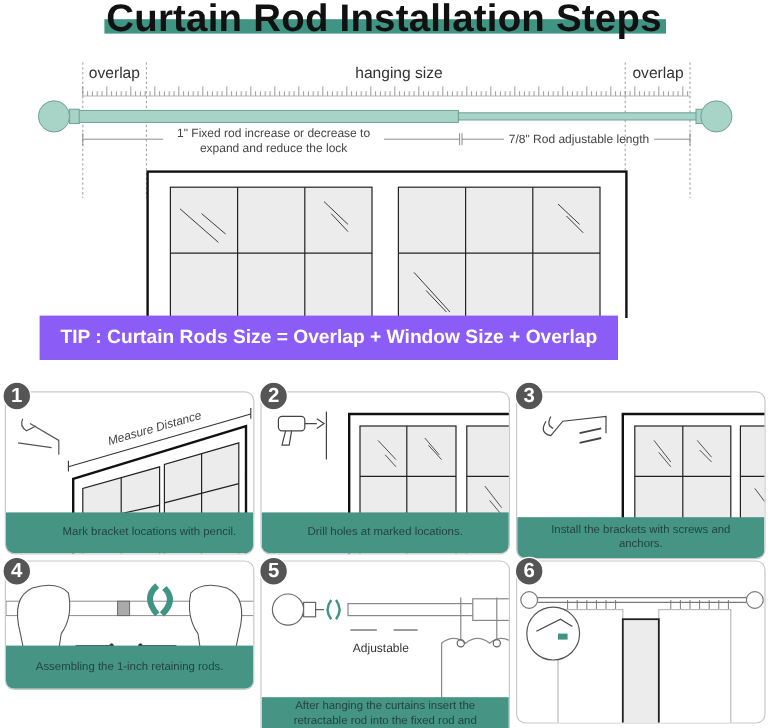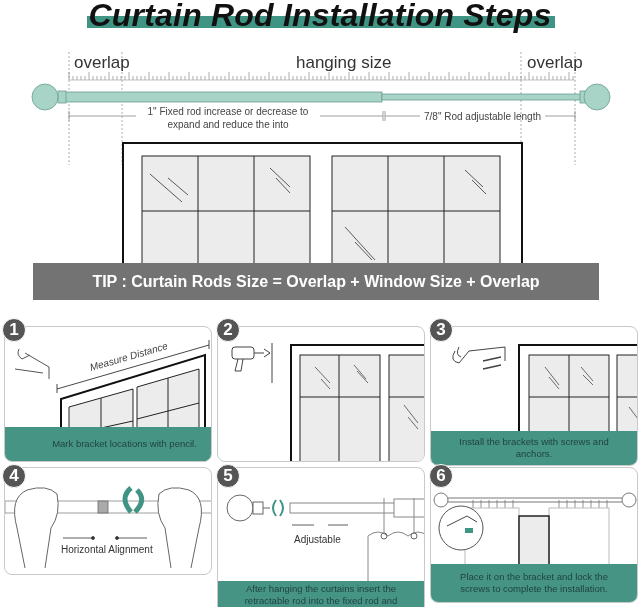--- a/index.html
+++ b/index.html
@@ -1,27 +1,27 @@
 <!DOCTYPE html>
 <html><head>
 <meta charset="utf-8">
 <style>
   * { box-sizing: border-box; margin: 0; padding: 0; }
   html, body { width: 640px; height: 607px; background: #ffffff; overflow: hidden; }
   body { font-family: "Liberation Sans", sans-serif; color: #333; position: relative; }
 
-  .title-wrap { position: absolute; left: 0; top: 0; width: 508px; height: 34px; font-style: italic; }
+  .title-wrap { position: absolute; left: 0; top: 0; width: 508px; height: 34px; }
   .title-bar { position: absolute; left: 87px; top: 16px; width: 468px; height: 12px; background: #3f9483; }
   .title { position: absolute; left: 0; top: -3px; width: 640px; text-align: center; font-weight: bold; font-size: 32px; color: #111; letter-spacing: 0.2px; }
 
   .top-svg { position: absolute; left: 0; top: 40px; }
-  .lbl { position: absolute; font-size: 17px; color: #333; }
+  .lbl { position: absolute; font-size: 13px; color: #333; }
   .lbl-sm { position: absolute; font-size: 10px; color: #444; text-align: center; line-height: 13px; }
 
-  .tip { position: absolute; left: 33px; top: 263px; width: 566px; height: 37px; background: #737373; color: #fff; font-weight: bold; font-size: 16px; display: flex; align-items: center; justify-content: center; }
+  .tip { position: absolute; left: 33px; top: 263px; width: 482px; height: 37px; background: #8b5cf6; color: #fff; font-weight: bold; font-size: 16px; display: flex; align-items: center; justify-content: center; }
 
   .card { position: absolute; width: 208px; border: 1px solid #c9c9c9; border-radius: 8px; background: #fff; overflow: hidden; }
   .card svg { position: absolute; left: 0; top: 0; }
   .cap { position: absolute; left: 0; bottom: 0; width: 100%; background: #459484; color: #244; font-size: 9.5px; text-align: center; display: flex; align-items: center; justify-content: center; line-height: 12px; padding: 0 14px; }
   .badge { position: absolute; width: 24px; height: 24px; border-radius: 50%; background: #555; color: #fff; font-weight: bold; font-size: 17px; display: flex; align-items: center; justify-content: center; border: 1.5px solid #fff; z-index: 3; }
 </style>
 </head>
 <body>
 
 <div class="title-wrap">
@@ -213,21 +213,21 @@
     <line x1="345" y1="227" x2="375" y2="260"></line>
     <line x1="355" y1="242" x2="372" y2="260"></line>
   </g>
 </svg>
 
 <div class="lbl" style="left:74px;top:53px;">overlap</div>
 <div class="lbl" style="left:296px;top:53px;">hanging size</div>
 <div class="lbl" style="left:527px;top:53px;">overlap</div>
 <div class="lbl-sm" style="left:136px;top:105px;width:184px;">
   <div>1" Fixed rod increase or decrease to</div>
-  <div>expand and reduce the into</div>
+  <div>expand and reduce the lock</div>
 </div>
 <div class="lbl-sm" style="left:420px;top:110px;width:125px;">7/8" Rod adjustable length</div>
 
 <div class="tip">TIP : Curtain Rods Size = Overlap + Window Size + Overlap</div>
 
 <div class="badge" style="left:2px;top:318px;">1</div>
 <div class="card" style="left:4px;top:326px;height:136px;">
   <svg width="208" height="136">
     <g stroke="#555" stroke-width="1" fill="none">
       <path d="M14 22 q-3 6 3 10 l8 -4"></path>
@@ -269,20 +269,21 @@
     <line x1="171" y1="70" x2="210" y2="70" stroke="#222"></line>
     <g stroke="#333" stroke-width="0.7">
       <line x1="97" y1="40" x2="112" y2="56"></line>
         <line x1="103" y1="52" x2="112" y2="62"></line>
       <line x1="136" y1="38" x2="148" y2="52"></line>
         <line x1="139" y1="44" x2="150" y2="56"></line>
       <line x1="186" y1="78" x2="200" y2="96"></line>
         <line x1="190" y1="90" x2="200" y2="102"></line>
     </g>
   </svg>
+  <div class="cap" style="height:34px;">Drill holes at marked locations.</div>
 </div>
 
 <div class="badge" style="left:429px;top:318px;">3</div>
 <div class="card" style="left:430px;top:326px;height:140px;">
   <svg width="208" height="136">
     <g stroke="#444" stroke-width="1" fill="none">
       <path d="M24 24 q-6 10 4 12 l10 -12 l36 -4 l0 14"></path>
       <path d="M28 20 q-4 8 2 10"></path>
       <line x1="52" y1="34" x2="70" y2="30" stroke-width="1.5"></line>
       <line x1="52" y1="42" x2="70" y2="38" stroke-width="1.5"></line>
@@ -320,20 +321,21 @@
       <path d="M132 22 q10 10 -2 22"></path>
     </g>
     <g stroke="#333" stroke-width="0.8">
       <line x1="58" y1="70" x2="88" y2="70"></line>
       <circle cx="88" cy="70" r="1.5" fill="#333"></circle>
       <line x1="112" y1="70" x2="142" y2="70"></line>
       <circle cx="112" cy="70" r="1.5" fill="#333"></circle>
     </g>
     <text x="56" y="85" font-size="10" fill="#333" font-family="Liberation Sans, sans-serif">Horizontal Alignment</text>
   </svg>
+  <div class="cap" style="height:36px;">Assembling the 1-inch retaining rods.</div>
 </div>
 
 <div class="badge" style="left:216px;top:464px;">5</div>
 <div class="card" style="left:217px;top:467px;height:155px;">
   <svg width="208" height="136">
     <circle cx="22" cy="40" r="13" fill="#fff" stroke="#666"></circle>
     <rect x="35" y="34" width="10" height="12" fill="#fff" stroke="#666"></rect>
     <line x1="45" y1="40" x2="52" y2="40" stroke="#666"></line>
     <g stroke="#3f9483" stroke-width="2" fill="none">
       <path d="M58 32 q-6 8 0 16"></path>
@@ -377,14 +379,13 @@
         <line x1="168" x2="168" y1="32" y2="44"></line>
         <line x1="176" x2="176" y1="32" y2="44"></line>
       </g>
     <rect x="34" y="40" width="54" height="100" fill="#fff" stroke="#bbb"></rect>
     <rect x="118" y="40" width="60" height="100" fill="#fff" stroke="#bbb"></rect>
     <rect x="88" y="48" width="30" height="90" fill="#ececec" stroke="#222" stroke-width="1.5"></rect>
     <circle cx="30" cy="60" r="22" fill="#fff" stroke="#555"></circle>
     <path d="M16 58 l20 -10 l10 6" stroke="#444" fill="none"></path>
     <rect x="34" y="60" width="8" height="5" fill="#3f9483"></rect>
   </svg>
-  <div class="cap" style="height:38px;">Place it on the bracket and lock the screws to complete the installation.</div>
 </div>
 
 </body></html>

